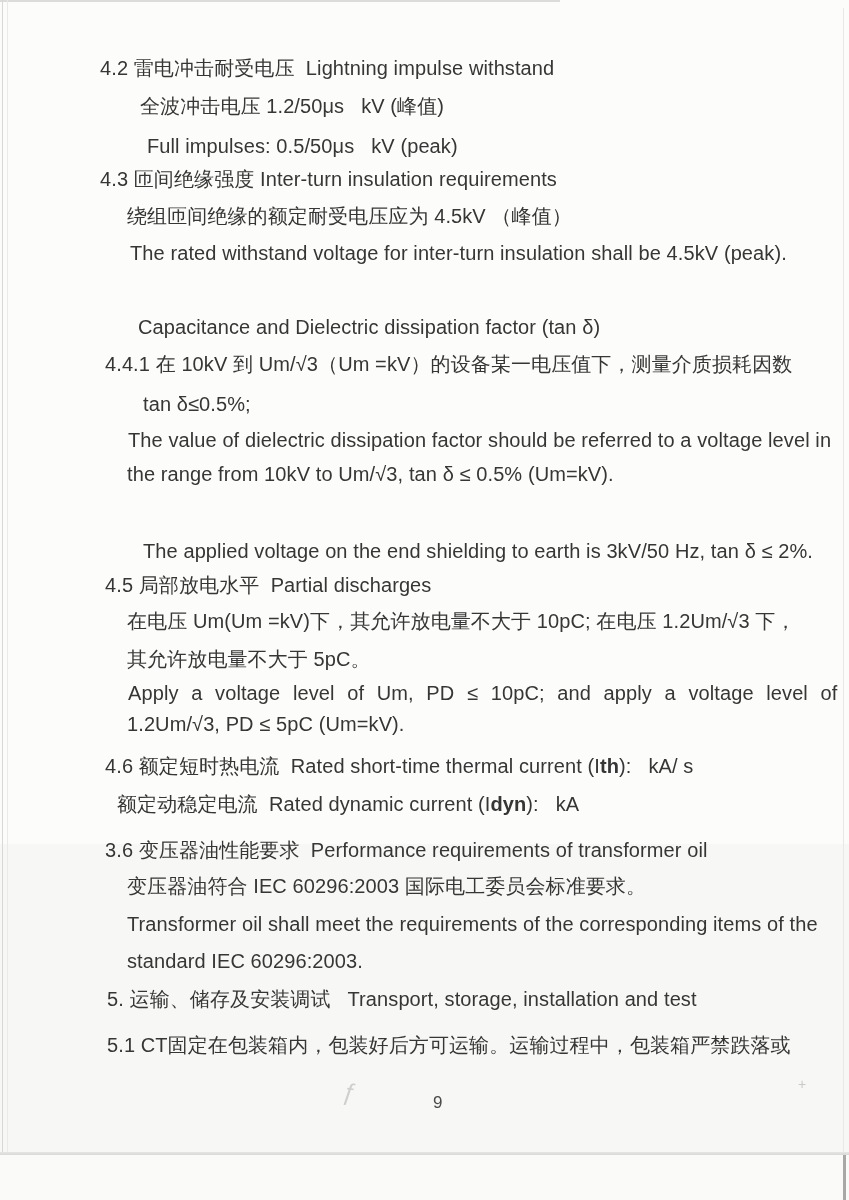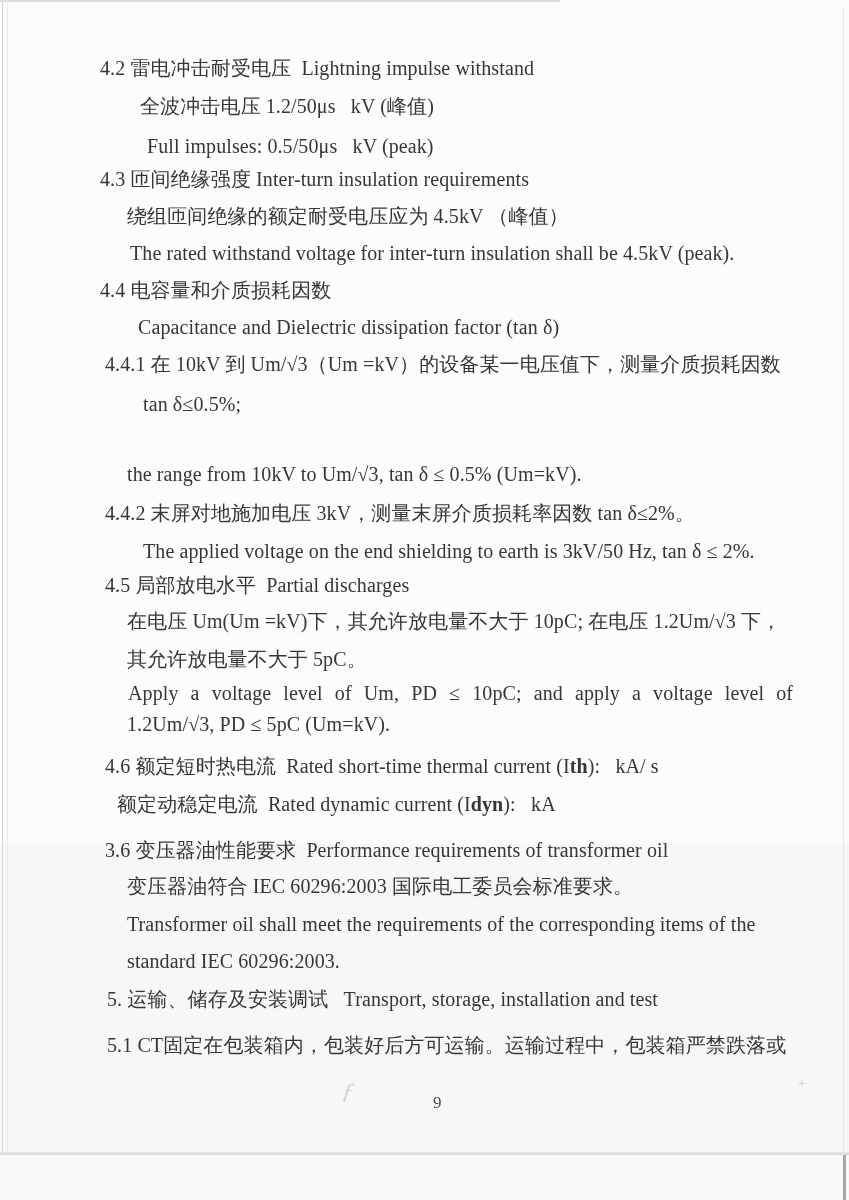--- a/index.html
+++ b/index.html
@@ -8,21 +8,21 @@
     width: 849px;
     height: 1200px;
     overflow: hidden;
     background: #f7f7f5;
   }
   #scan-page {
     position: relative;
     width: 849px;
     height: 844px;
     background: #fcfcfa;
-    font-family: Liberation Serif, serif;
+    font-family: Liberation Sans, sans-serif;
   }
   
   .edge-top {
     position: absolute; top: 0; left: 0;
     width: 560px; height: 2px;
     background: #dcdcda;
   }
   .edge-left-1 {
     position: absolute; top: 0; left: 2px;
     width: 1px; height: 1153px;
@@ -102,28 +102,27 @@
   <div class="corner-strip"></div>
 
   <div class="doc-line" style="top:55px;left:100px">4.2 雷电冲击耐受电压  Lightning impulse withstand</div>
   <div class="doc-line" style="top:93px;left:140px">全波冲击电压 1.2/50μs   kV (峰值)</div>
   <div class="doc-line" style="top:133px;left:147px">Full impulses: 0.5/50μs   kV (peak)</div>
 
   <div class="doc-line" style="top:166px;left:100px">4.3 匝间绝缘强度 Inter-turn insulation requirements</div>
   <div class="doc-line" style="top:203px;left:127px">绕组匝间绝缘的额定耐受电压应为 4.5kV （峰值）</div>
   <div class="doc-line" style="top:240px;left:130px">The rated withstand voltage for inter-turn insulation shall be 4.5kV (peak).</div>
 
-  <div class="doc-line" style="top:277px;left:100px">4.4 电容量和介质损耗因数</div>
   <div class="doc-line" style="top:314px;left:138px">Capacitance and Dielectric dissipation factor (tan δ)</div>
 
   <div class="doc-line" style="top:351px;left:105px">4.4.1 在 10kV 到 Um/√3（Um =kV）的设备某一电压值下，测量介质损耗因数</div>
   <div class="doc-line" style="top:391px;left:143px">tan δ≤0.5%;</div>
+  <div class="doc-line" style="top:427px;left:128px">The value of dielectric dissipation factor should be referred to a voltage level in</div>
   <div class="doc-line" style="top:461px;left:127px">the range from 10kV to Um/√3, tan δ ≤ 0.5% (Um=kV).</div>
 
-  <div class="doc-line" style="top:500px;left:105px">4.4.2 末屏对地施加电压 3kV，测量末屏介质损耗率因数 tan δ≤2%。</div>
   <div class="doc-line" style="top:538px;left:143px">The applied voltage on the end shielding to earth is 3kV/50 Hz, tan δ ≤ 2%.</div>
 
   <div class="doc-line" style="top:572px;left:105px">4.5 局部放电水平  Partial discharges</div>
   <div class="doc-line" style="top:608px;left:127px">在电压 Um(Um =kV)下，其允许放电量不大于 10pC; 在电压 1.2Um/√3 下，</div>
   <div class="doc-line" style="top:646px;left:127px">其允许放电量不大于 5pC。</div>
   <div class="doc-line ws7" style="top:680px;left:128px">Apply a voltage level of Um, PD ≤ 10pC; and apply a voltage level of</div>
   <div class="doc-line" style="top:711px;left:127px">1.2Um/√3, PD ≤ 5pC (Um=kV).</div>
 
   <div class="doc-line" style="top:753px;left:105px"><span>4.6 额定短时热电流  Rated short-time thermal current (I</span><span class="sub-b">th</span><span>):   kA/ s</span></div>
   <div class="doc-line" style="top:791px;left:117px"><span>额定动稳定电流  Rated dynamic current (I</span><span class="sub-b">dyn</span><span>):   kA</span></div>

